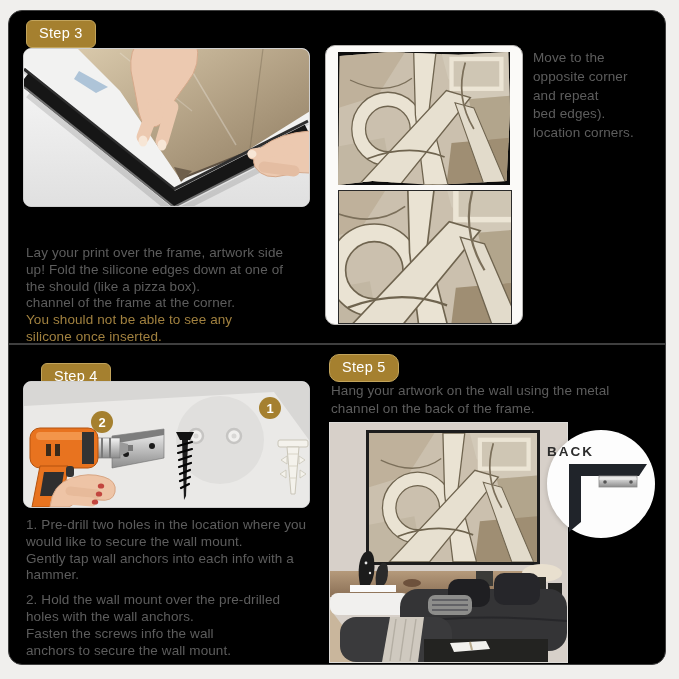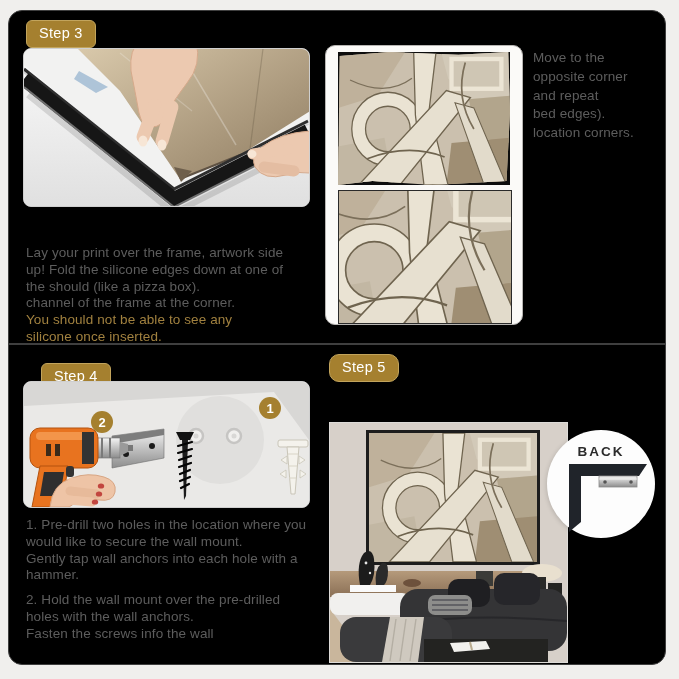--- a/index.html
+++ b/index.html
@@ -43,21 +43,21 @@
   .para-gap{height:8px;}
 
   
   .s5-badge{left:320px;top:343px;border-radius:10px;}
   .s5-text{position:absolute;left:322px;top:371px;}
   .s5-text .line{line-height:17.5px;}
   .room{left:320px;top:411px;width:237px;height:239px;border:1px solid #dddbd8;}
 
   .back-circle{position:absolute;left:538px;top:419px;width:108px;height:108px;border-radius:50%;
                background:#fdfdfd;box-shadow:0 1px 5px rgba(0,0,0,.18);}
-  .back-label{position:absolute;left:0;right:0;top:14px;text-align:center;font-size:13.5px;
+  .back-label{position:absolute;left:0;right:0;top:14px;font-size:13.5px;
               font-weight:600;letter-spacing:2px;color:#2c2c2c;}
   .back-circle svg{position:absolute;left:0;top:0;width:108px;height:108px;}
 
   .hidden-defs{position:absolute;width:0;height:0;overflow:hidden;}
 </style>
 </head>
 <body>
 
 <div class="stage">
 
@@ -250,30 +250,35 @@
         <g>
           <circle cx="246" cy="26" r="11" fill="#a5802f"></circle>
           <text x="246" y="31" text-anchor="middle" font-size="13" font-weight="bold" fill="#ffffff" font-family="Liberation Sans, sans-serif">1</text>
         </g>
       </svg>
     </div>
 
     <div class="s4-text">
       <div class="line">1. Pre-drill two holes in the location where you</div>
       <div class="line">would like to secure the wall mount.</div>
-      <div class="line">Gently tap wall anchors into each hole with a</div>
+      <div class="line">Gently tap wall anchors into each info with a</div>
       <div class="line">hammer.</div>
       <div class="para-gap"></div>
       <div class="line">2. Hold the wall mount over the pre-drilled</div>
       <div class="line">holes with the wall anchors.</div>
       <div class="line">Fasten the screws info the wall</div>
+      <div class="line">anchors to secure the wall mount.</div>
     </div>
 
     <div class="badge s5-badge">Step 5</div>
 
+    <div class="s5-text">
+      <div class="line">Hang your artwork on the wall using the metal</div>
+      <div class="line">channel on the back of the frame.</div>
+    </div>
 
     <div class="figure room">
       <svg viewBox="0 0 237 239" width="237" height="239">
         <rect width="237" height="239" fill="#d7d0c9"></rect>
         <polygon points="0,186 40,239 0,239" fill="#c9b69c"></polygon>
 
         <g>
           <rect x="36" y="7" width="174" height="135" fill="#1d1d1d"></rect>
           <svg x="39" y="10" width="168" height="129" viewBox="0 0 200 152" preserveAspectRatio="none">
             <use href="#artwork-motif"></use>

